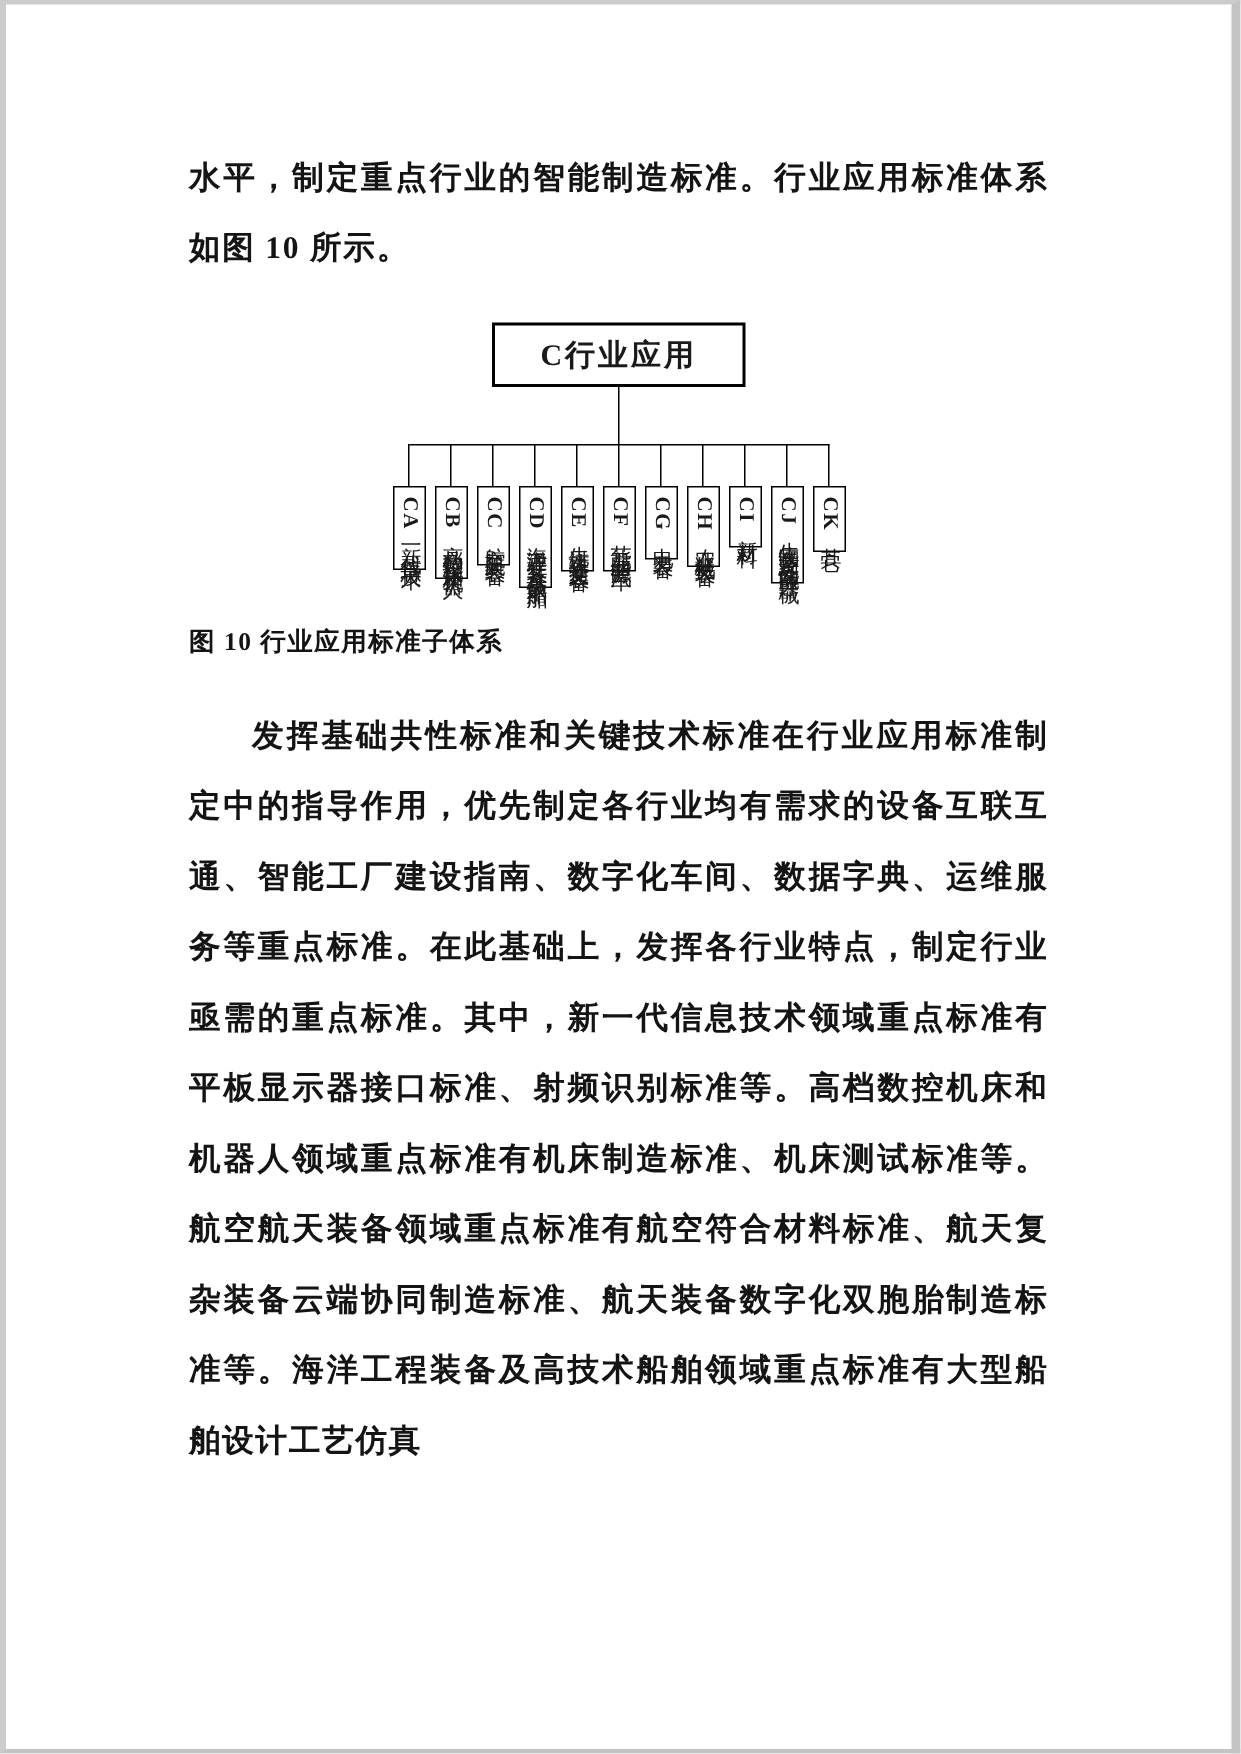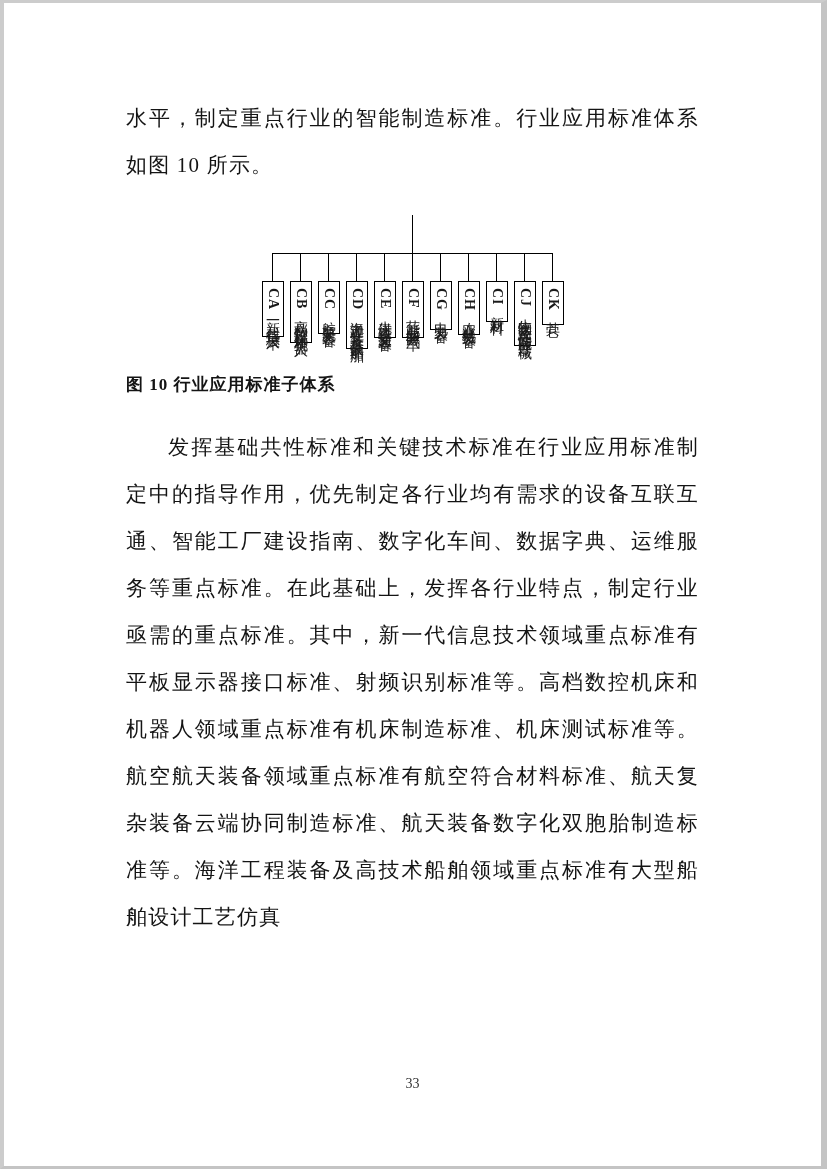--- a/index.html
+++ b/index.html
@@ -24,20 +24,21 @@
   .content {
     padding: 92px 122px 0 122px;
   }
   .para {
     font-size: 21px;
     line-height: 47px;
     letter-spacing: 1.2px;
     text-align: justify;
     margin: 0;
     color: #141414;
+    font-weight: bold;
   }
   .body-para {
     text-indent: 2em;
     margin-top: 28px;
   }
   
   .figure {
     margin: 26px 0 10px 0;
     text-align: center;
   }
@@ -121,20 +122,21 @@
 </head>
 <body>
 
 <div class="page">
   <div class="content">
 
     <p class="para">水平，制定重点行业的智能制造标准。行业应用标准体系如图 10 所示。</p>
 
     <figure class="figure">
       <div>
+        <div class="root-box">C行业应用</div>
         <div class="stem"></div>
         <div class="leaves-wrap">
           <div class="hline"></div>
           <div class="leaves">
 
             <div class="leaf-col">
               <div class="stub"></div>
               <div class="leaf-box"><span class="leaf-code">CA</span><span>新一代信息技术</span></div>
             </div>
 
@@ -191,14 +193,13 @@
           </div>
         </div>
       </div>
       <figcaption class="caption">图 10 行业应用标准子体系</figcaption>
     </figure>
 
     <p class="para body-para">发挥基础共性标准和关键技术标准在行业应用标准制定中的指导作用，优先制定各行业均有需求的设备互联互通、智能工厂建设指南、数字化车间、数据字典、运维服务等重点标准。在此基础上，发挥各行业特点，制定行业亟需的重点标准。其中，新一代信息技术领域重点标准有平板显示器接口标准、射频识别标准等。高档数控机床和机器人领域重点标准有机床制造标准、机床测试标准等。航空航天装备领域重点标准有航空符合材料标准、航天复杂装备云端协同制造标准、航天装备数字化双胞胎制造标准等。海洋工程装备及高技术船舶领域重点标准有大型船舶设计工艺仿真</p>
 
   </div>
 
-  <div class="page-number">33</div>
 </div>
 
 </body></html>

